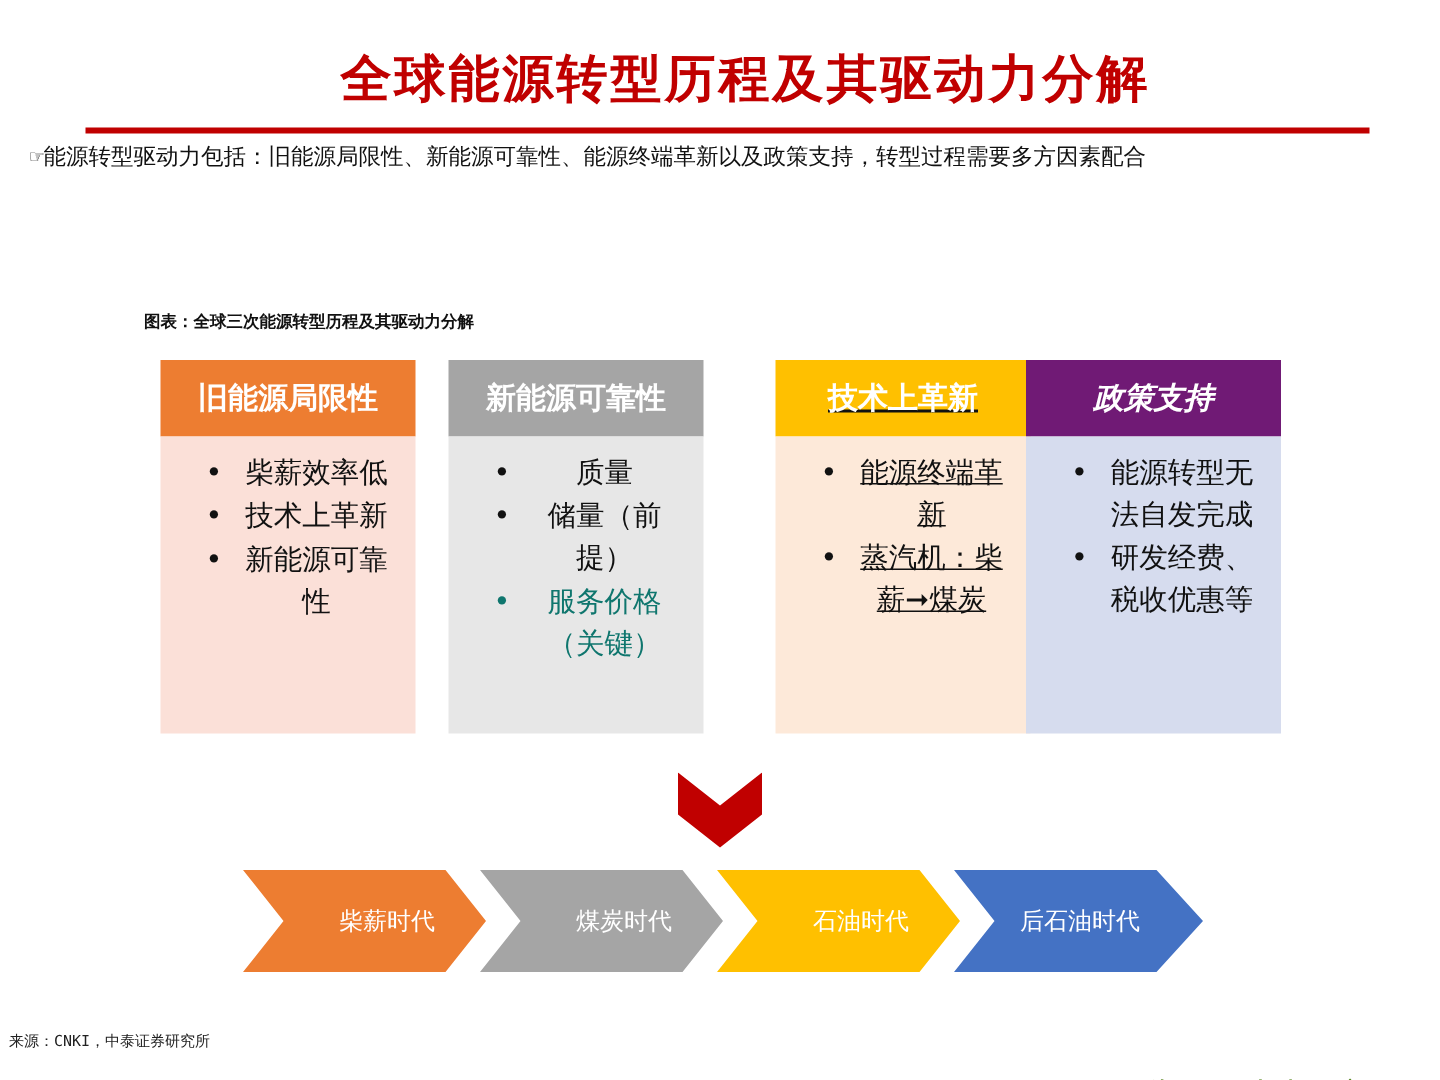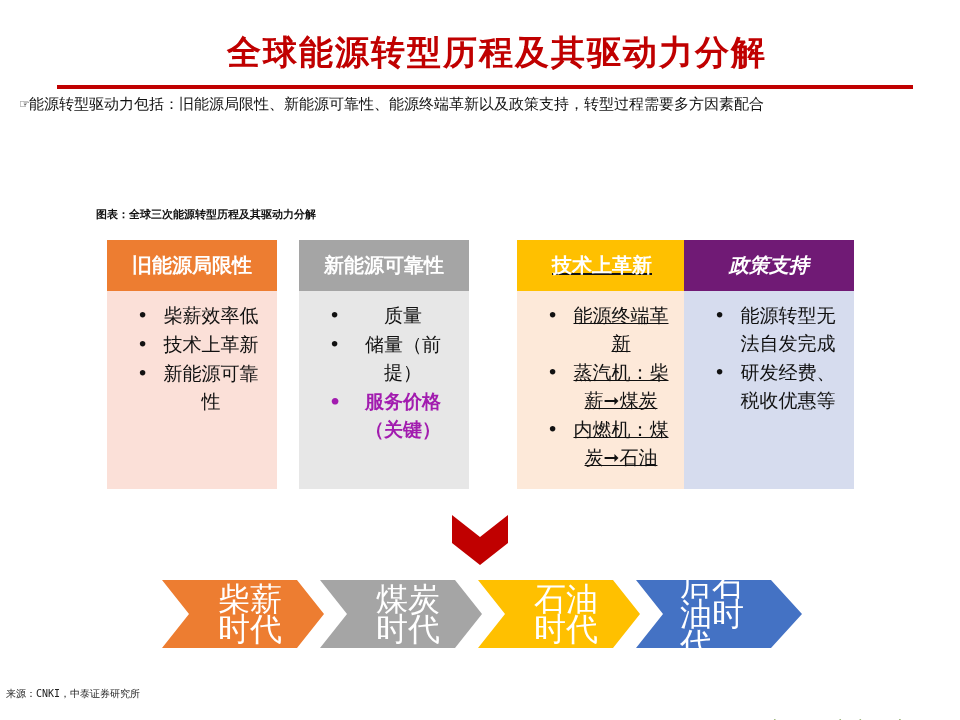--- a/index.html
+++ b/index.html
@@ -13,24 +13,24 @@
            font-family: Liberation Mono, monospace; color: #111; }
   .caption { position: absolute; top: 207px; left: 96px; font-size: 11px; font-weight: bold;
              font-family: "DejaVu Sans", sans-serif; }
   .card { position: absolute; top: 240px; width: 170px; height: 249px; text-align: center; }
   .card .head { height: 51px; display: flex; align-items: center; justify-content: center;
                 color: #fff; font-size: 20px; font-weight: bold; font-family: "DejaVu Sans", sans-serif; }
   .card .body { height: 198px; padding: 10px 10px 0 26px; }
   .card ul { list-style: none; }
   .card li { position: relative; padding-left: 22px; font-size: 19px; line-height: 28px; margin-bottom: 1px; }
   .card li::before { content: "•"; position: absolute; left: 4px; top: 0; }
-  .card li.hl { color: #a21caf; font-weight: bold; }
+  .card li.hl { color: #0f766e; font-weight: normal; }
   .chev-down { position: absolute; left: 452px; top: 515px; width: 56px; height: 56px; }
   .arrow { position: absolute; top: 580px; height: 68px; display: flex; align-items: center; justify-content: center;
-           color: #fff; font-size: 32px; line-height: 30px; text-align: left; }
+           color: #fff; font-size: 16px; line-height: 30px; text-align: center; }
   .arrow span { display: block; width: 80px; }
   .source { position: absolute; top: 687px; left: 6px; font-size: 10px; font-family: "DejaVu Sans Mono", monospace; color: #222; text-align: right; }
   .watermark { position: absolute; top: 676px; left: 764px; font-size: 20px; color: #4d7c0f;
                font-family: "DejaVu Sans", sans-serif; margin-top: 40px; }
 </style>
 </head>
 <body>
 
 <div class="title">全球能源转型历程及其驱动力分解</div>
 <div class="rule"></div>
@@ -58,21 +58,20 @@
     </ul>
   </div>
 </div>
 
 <div class="card" style="left:517px;text-decoration:underline;">
   <div class="head" style="background:#ffc000;">技术上革新</div>
   <div class="body" style="background:#fde9d9;">
     <ul>
       <li>能源终端革新</li>
       <li>蒸汽机：柴薪➞煤炭</li>
-      <li>内燃机：煤炭➞石油</li>
     </ul>
   </div>
 </div>
 
 <div class="card" style="left:684px;">
   <div class="head" style="background:#701a75;font-style:italic;">政策支持</div>
   <div class="body" style="background:#d6dcee;">
     <ul>
       <li>能源转型无法自发完成</li>
       <li>研发经费、税收优惠等</li>

